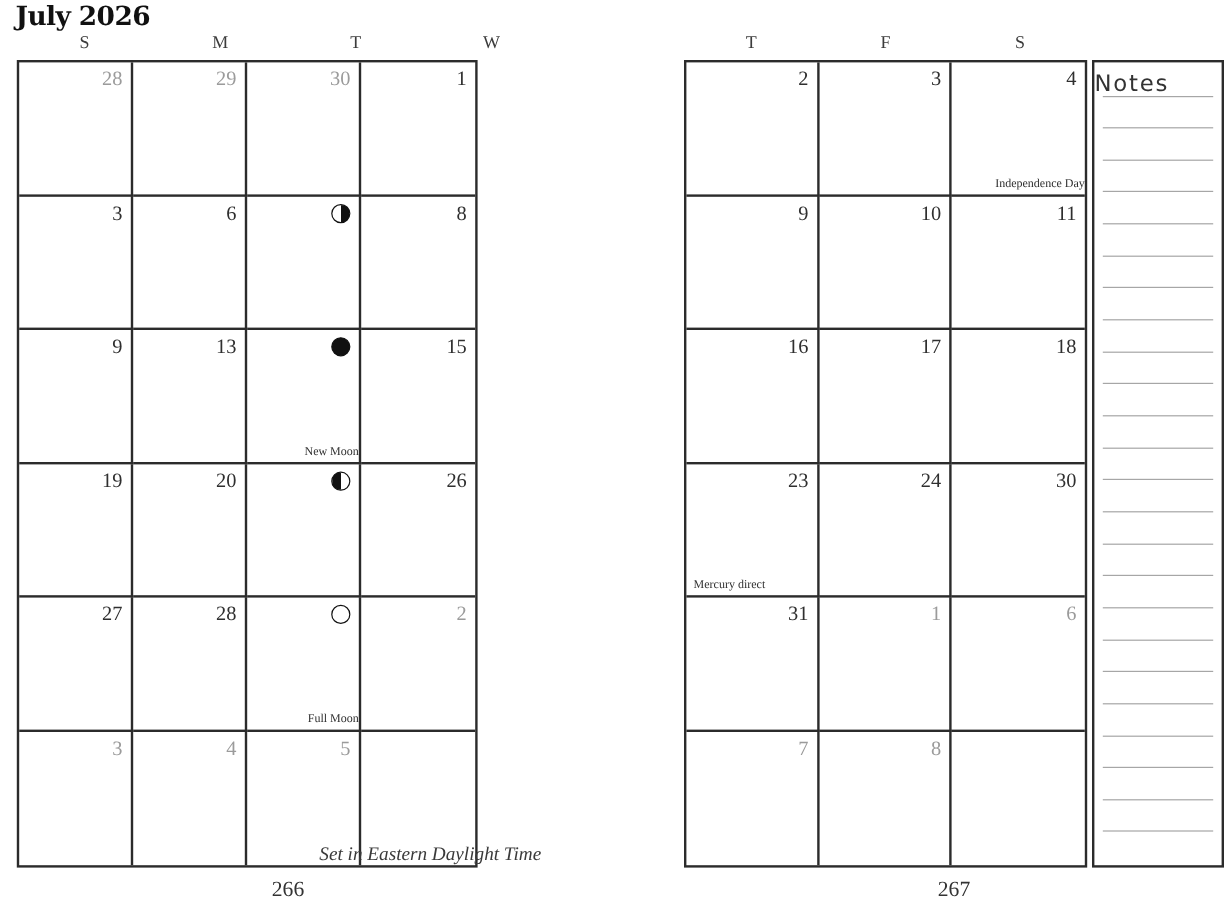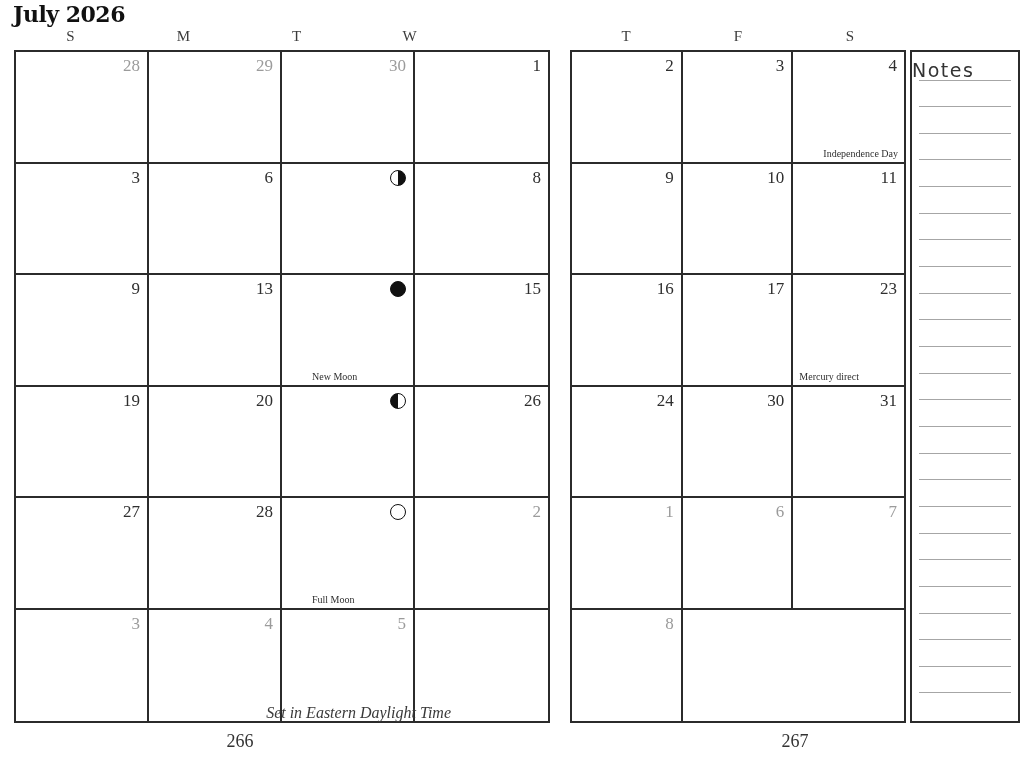--- a/index.html
+++ b/index.html
@@ -13,21 +13,21 @@
          box-sizing:border-box;background:#fff;}
   .cell{position:relative;border-right:2px solid #2b2b2b;border-bottom:2px solid #2b2b2b;box-sizing:border-box;}
   .cols4{grid-template-columns:repeat(4,1fr);grid-template-rows:repeat(6,1fr);}
   .cols3{grid-template-columns:repeat(3,1fr);grid-template-rows:repeat(6,1fr);}
   .cols4 .cell:nth-child(4n){border-right:none;}
   .cols4 .cell:nth-child(n+21){border-bottom:none;}
   .cols3 .cell:nth-child(3n){border-right:none;}
   .cols3 .cell:nth-child(n+16){border-bottom:none;}
   .date{position:absolute;top:5px;right:7px;font-size:17px;line-height:1;color:#2f2f2f;}
   .date.muted{color:#9b9b9b;}
-  .note{position:absolute;bottom:3px;left:0;right:0;text-align:left;font-size:10px;color:#2f2f2f;padding-left:30px;}
+  .note{position:absolute;bottom:3px;left:0;right:0;text-align:right;font-size:10px;color:#2f2f2f;}
   .note.left{text-align:left;padding-left:6px;}
   .moon{position:absolute;top:6px;right:7px;width:14px;height:14px;border-radius:50%;
         border:1.6px solid #111;background:#fff;}
   .moon.new{background:#111;}
   .moon.full{background:#fff;}
   .moon.first-quarter{background:linear-gradient(90deg,#111 0 50%,#fff 50% 100%);}
   .moon.last-quarter{background:linear-gradient(90deg,#fff 0 50%,#111 50% 100%);}
   .notes-box{position:absolute;left:910px;top:50px;width:110px;height:673px;
         border:2.5px solid #2b2b2b;box-sizing:border-box;background:#fff;}
   .notes-label{position:absolute;top:7px;left:0;right:0;text-align:left;
@@ -45,21 +45,21 @@
 
   <div class="month-title">July 2026</div>
 
   <div class="dow-row cols4" id="left-dow" style="left:14px;width:452px;grid-template-columns:repeat(4,1fr);">
       <div class="dow">S</div>
       <div class="dow">M</div>
       <div class="dow">T</div>
       <div class="dow">W</div>
     </div>
 
-  <div class="cal-grid cols4" id="left-grid" style="left:14px;width:536px;">
+  <div class="cal-grid cols4" id="left-grid" style="left:14px;width:384px;">
       <div class="cell">
         <div class="date muted">28</div>
       </div>
       <div class="cell">
         <div class="date muted">29</div>
       </div>
       <div class="cell">
         <div class="date muted">30</div>
       </div>
       <div class="cell">
@@ -150,20 +150,23 @@
         <div class="date">10</div>
       </div>
       <div class="cell">
         <div class="date">11</div>
       </div>
       <div class="cell">
         <div class="date">16</div>
       </div>
       <div class="cell">
         <div class="date">17</div>
+      </div>
+      <div class="cell">
+        <div class="date">18</div>
       </div>
       <div class="cell">
         <div class="date">23</div>
         <div class="note left">Mercury direct</div>
       </div>
       <div class="cell">
         <div class="date">24</div>
       </div>
       <div class="cell">
         <div class="date">30</div>

